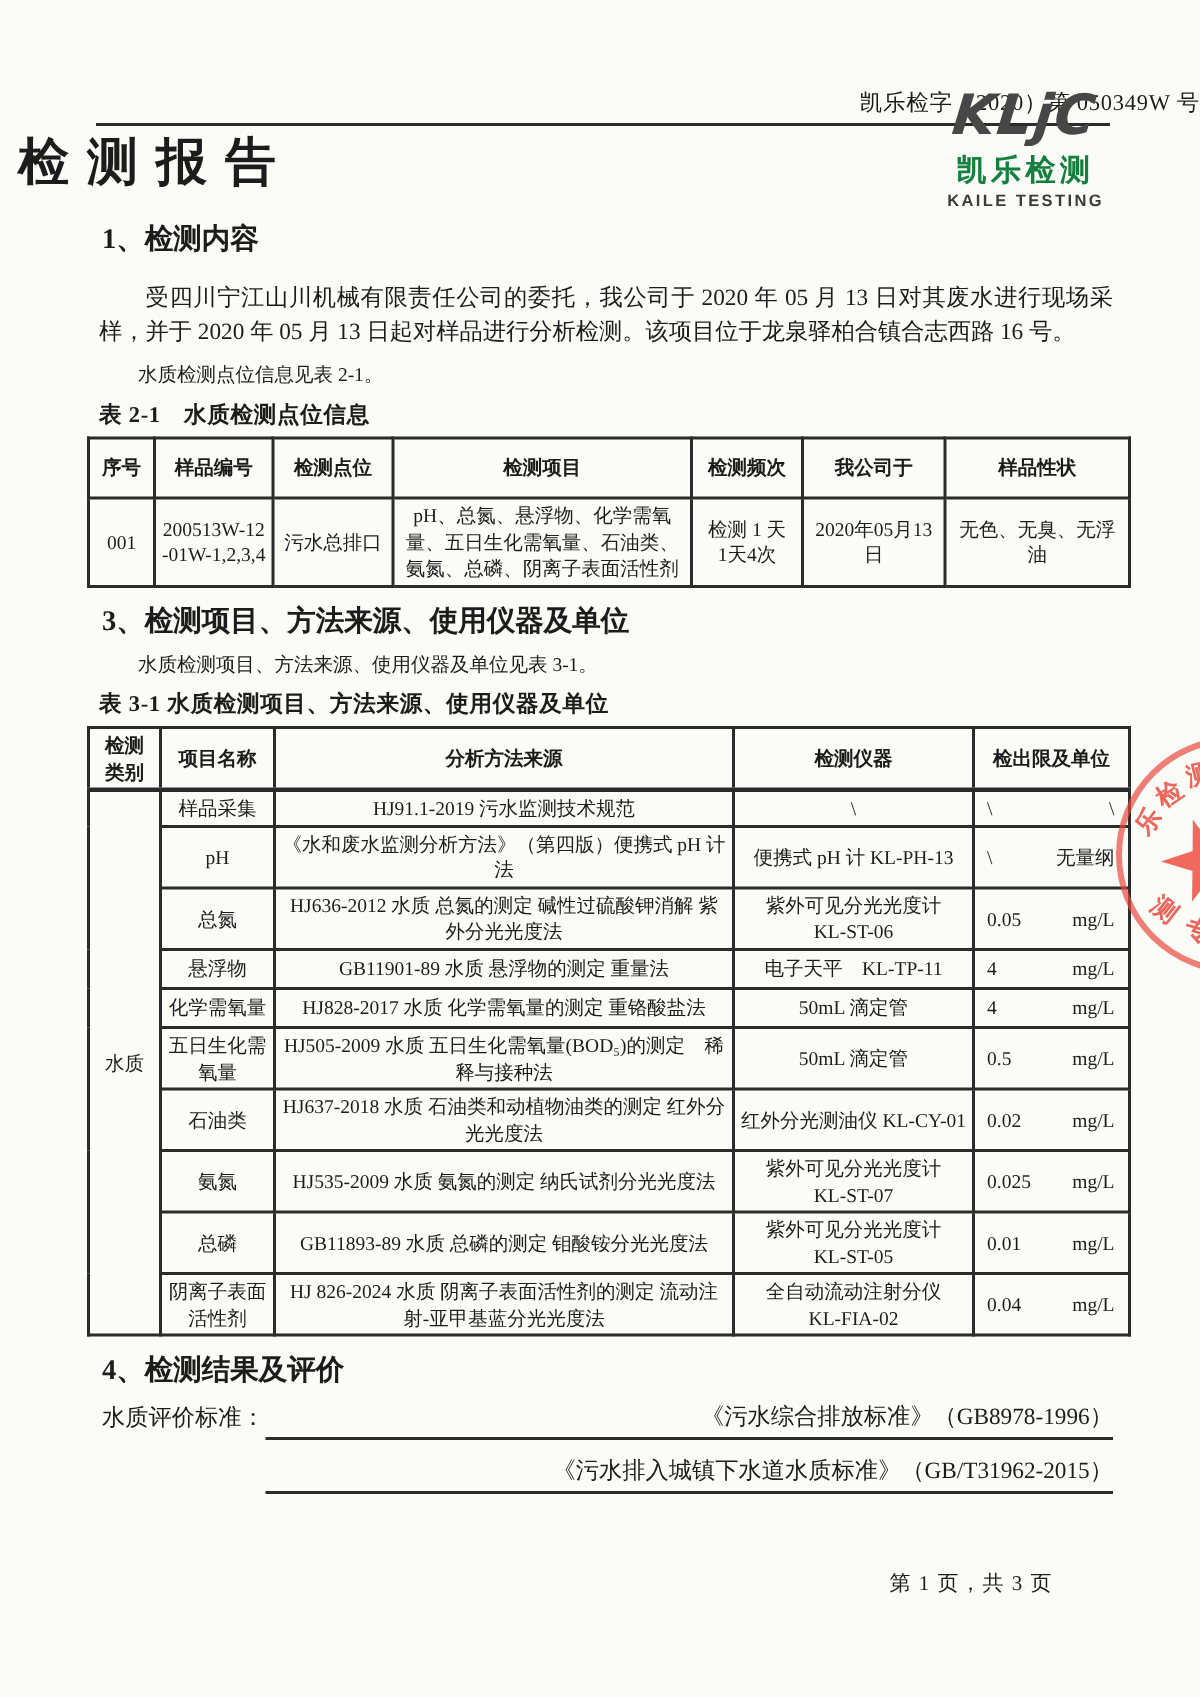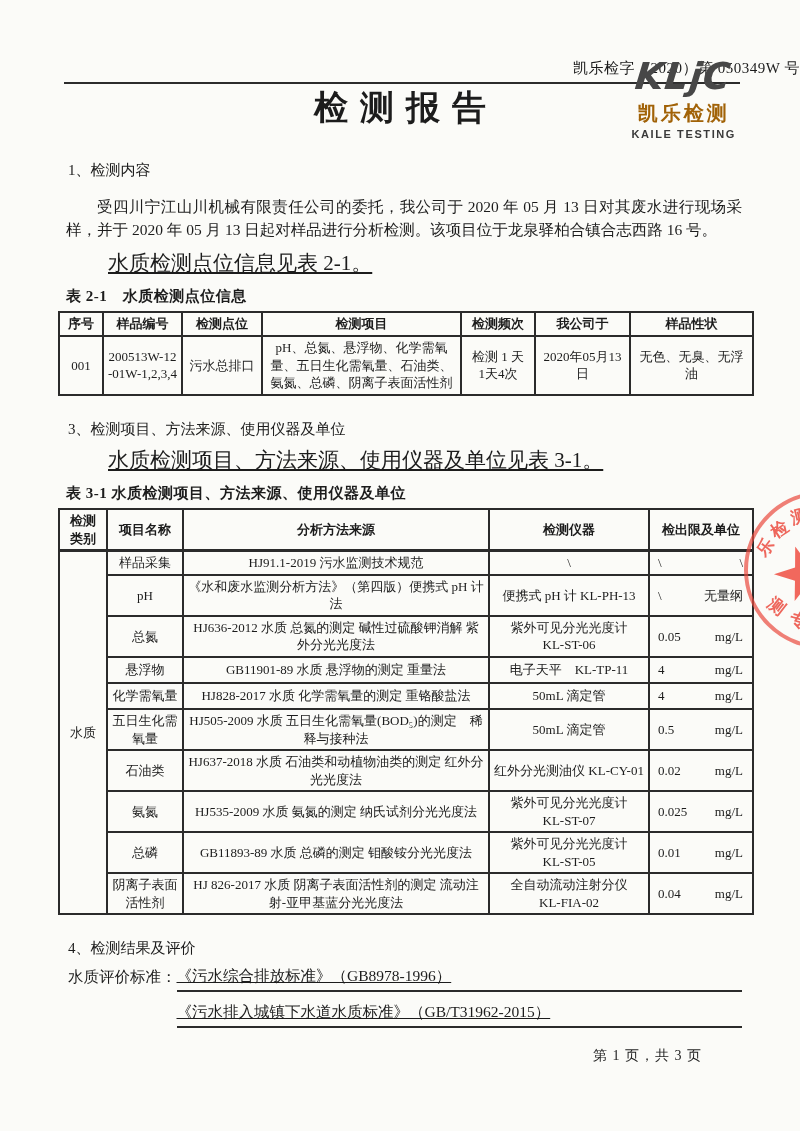--- a/index.html
+++ b/index.html
@@ -9,47 +9,47 @@
     font-family:"Liberation Serif","DejaVu Serif",serif;
     color:#1c1c1c;
   }
   
   .logo { position:absolute; top:58px; right:64px; text-align:center; color:#3d3d3d; }
   .logo-kljc {
     font-family:"DejaVu Sans","Liberation Sans",sans-serif;
     font-style:italic; font-weight:800; font-size:37px; line-height:1;
     letter-spacing:1px; transform:skewX(-6deg); color:#474747;
   }
-  .logo-cn { font-size:20px; font-weight:bold; letter-spacing:3px; margin-top:5px; color:#a16207; }
+  .logo-cn { font-size:20px; font-weight:bold; letter-spacing:3px; margin-top:5px; color:#15803d; }
   .logo-en { font-family:"Liberation Sans",sans-serif; font-size:11px; font-weight:bold; letter-spacing:1.6px; color:#3a3a3a; margin-top:1px; }
   
   .report-no { padding-top:59px; text-align:right; font-size:15px; letter-spacing:.5px; }
   .head-rule { margin:4px 60px 0 64px; border-top:2px solid #2c2c2c; }
-  .doc-title { text-align:center; font-size:34px; font-weight:bold; letter-spacing:12px; text-indent:12px; margin-top:1px; }
+  .doc-title { font-size:34px; font-weight:bold; letter-spacing:12px; text-indent:12px; margin-top:1px; }
   
   .content { padding:6px 58px 0 66px; }
-  .sec-heading { font-size:15px; font-weight:normal; margin:24px 0 0 2px; }
-  .lead { font-size:21px; text-indent:2em; margin:6px 0 0 0; line-height:1.5;text-decoration:underline; }
+  .sec-heading { font-size:19px; font-weight:bold; margin:9px 0 0 2px; }
+  .lead { font-size:13px; text-indent:2em; margin:6px 0 0 0; line-height:1.5; }
   .body-para { font-size:15.5px; text-indent:2em; margin:15px 0 0 0; line-height:1.5; text-align:justify; }
   .tbl-caption { font-weight:bold; font-size:15px; margin:8px 0 5px 0; letter-spacing:.5px; }
   
   table { border-collapse:collapse; table-layout:fixed; margin-left:-8px; background:transparent; }
   th,td { border:2px solid #2b2b2b; font-size:13px; font-weight:normal; text-align:center; vertical-align:middle; padding:2px 3px; line-height:1.35; }
   th { font-weight:bold; }
   .pre { white-space:pre-line; }
   .t21 { width:694px; }
   .t31 { width:694px; }
   .t31 thead th { border-bottom:3px solid #2b2b2b; }
   .limit-cell { padding:0; }
   .limit-wrap { display:flex; justify-content:space-between; padding:0 9px 0 8px; }
   
   .standards { display:flex; margin:7px 0 0 2px; font-size:15.5px; }
   .standards-label { white-space:nowrap; padding-top:2px; }
   .standards-lines { flex:1; }
-  .standard-line { border-bottom:2px solid #2b2b2b; text-align:left; padding:1px 0 3px 0; margin-bottom:9px; font-size:15.5px;text-decoration:underline; }
+  .standard-line { border-bottom:2px solid #2b2b2b; text-align:right; padding:1px 0 3px 0; margin-bottom:9px; font-size:15.5px; }
   
   .footer { position:absolute; top:1047px; right:98px; font-size:14px; letter-spacing:1px; }
   
   .stamp { position:absolute; left:744px; top:491px; width:150px; height:150px;
            border:4px solid rgba(233,74,63,.7); border-radius:50%; }
   .stamp-star { position:absolute; left:26px; top:50px; width:60px; height:57px;
     background:rgba(238,77,66,.85); transform:rotate(-18deg);
     clip-path:polygon(50% 0%,61% 35%,98% 35%,68% 57%,79% 91%,50% 70%,21% 91%,32% 57%,2% 35%,39% 35%); }
   .stamp-ch { position:absolute; color:rgba(235,75,64,.85); font-weight:bold; font-size:17px; line-height:1; }
   .st-c1 { left:9px;  top:44px; transform:rotate(-52deg); }
@@ -85,21 +85,21 @@
       <colgroup>
         <col style="width:44px">
           <col style="width:79px">
           <col style="width:80px">
           <col style="width:199px">
         <col style="width:74px">
           <col style="width:95px">
           <col style="width:123px">
       </colgroup>
       <thead>
-        <tr style="height:24px">
+        <tr style="height:40px">
           <th>序号</th>
           <th>样品编号</th>
           <th>检测点位</th>
           <th>检测项目</th>
           <th>检测频次</th>
           <th>我公司于</th>
           <th>样品性状</th>
         </tr>
       </thead>
       <tbody>
@@ -240,21 +240,21 @@
           <td class="limit-cell">
             <div class="limit-wrap">
                 <span>0.01</span>
                 <span>mg/L</span>
               </div>
           </td>
         </tr>
         <tr style="height:39px">
           <td class="pre">阴离子表面
 活性剂</td>
-          <td>HJ 826-2017 水质 阴离子表面活性剂的测定 流动注射-亚甲基蓝分光光度法</td>
+          <td>HJ 826-2024 水质 阴离子表面活性剂的测定 流动注射-亚甲基蓝分光光度法</td>
           <td class="pre">全自动流动注射分仪
 KL-FIA-02</td>
           <td class="limit-cell">
             <div class="limit-wrap">
                 <span>0.04</span>
                 <span>mg/L</span>
               </div>
           </td>
         </tr>
       </tbody>

